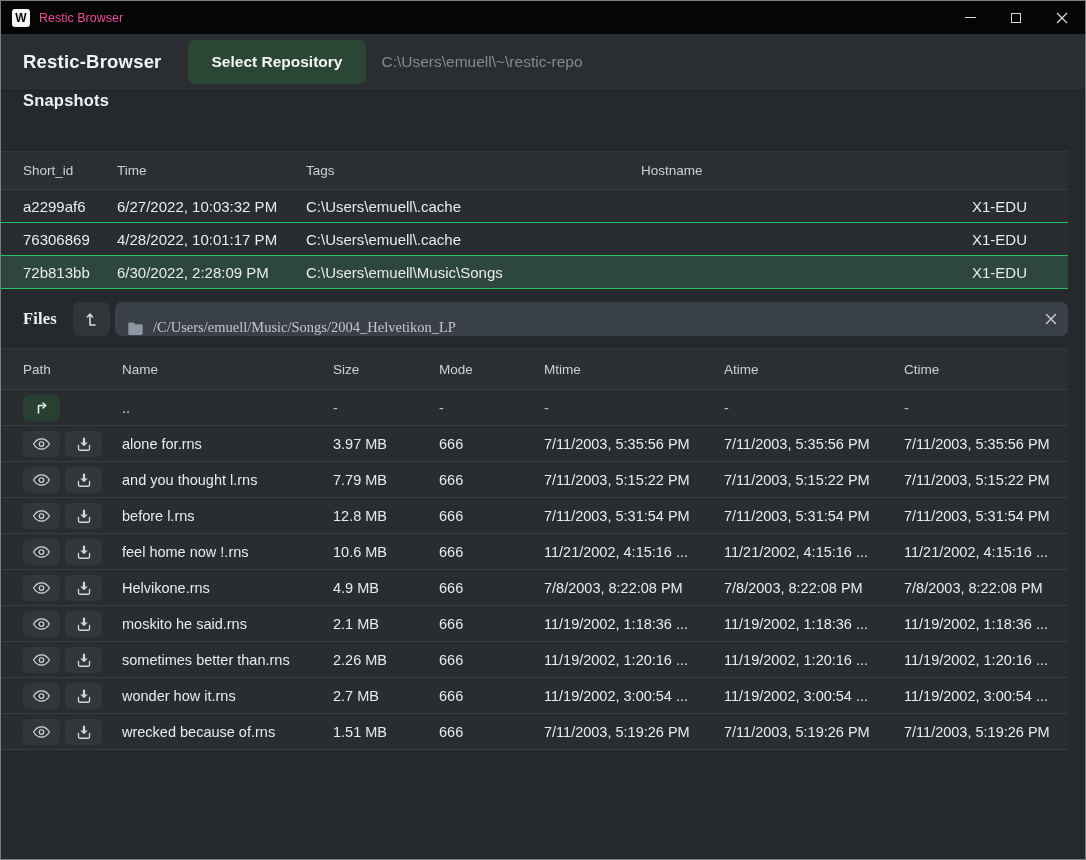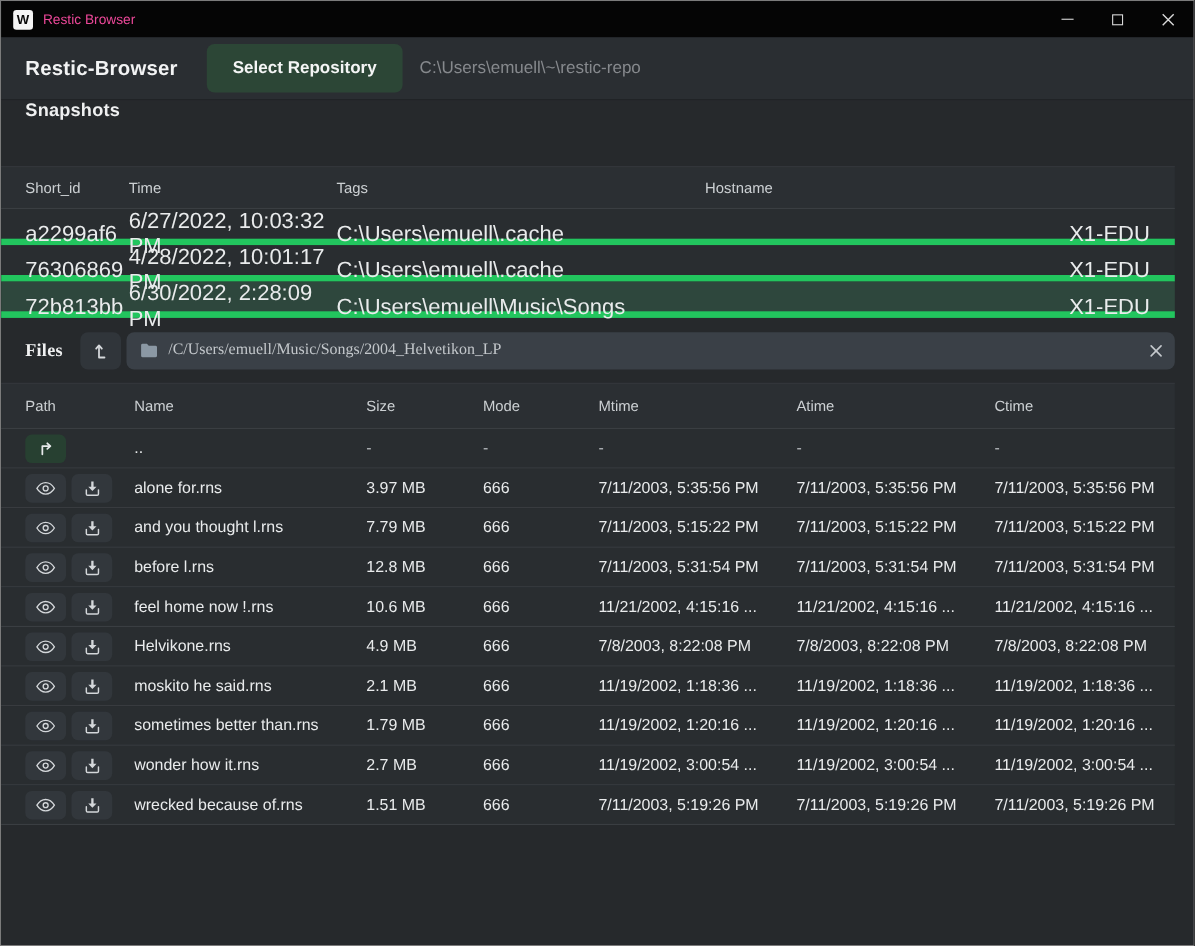--- a/index.html
+++ b/index.html
@@ -76,41 +76,41 @@
     padding-left:22px;
     margin-right:17px;
   }
   .snap-head{
     height:39px; background:#2b2f33;
     border-top:1px solid #33373b; border-bottom:1px solid #3a3e42;
   }
   .snap-head .th{ color:#ccd0d3; font-size:13.5px; }
   .snap-row{
     height:33px; background:#292d30;
-    border-bottom:6px solid #22c55e;
-    font-size:20px; color:#e9ebec;
+    border-bottom:1px solid #22c55e;
+    font-size:15px; color:#e9ebec;
   }
   .snap-row.selected{ background:#2e473d; }
 
   
   .files-band{
     height:59px; display:flex; align-items:center;font-family:Liberation Serif, serif;
   }
   .files-band .band-title{ margin-left:22px; }
   .upbtn{
     margin-left:16px;
     width:37px; height:34px;
     background:#30353a; border:none; border-radius:7px;
     display:flex; align-items:center; justify-content:center;
   }
   .pathbar{
     margin-left:5px; margin-right:17px;
     flex:1; height:34px;
     background:#3a4047; border-radius:7px;
-    display:flex; align-items:center;
+    display:flex; align-items:flex-end;
   }
   .folder-ic{ margin-left:12px; flex:0 0 auto; display:flex; }
   .path-text{
     margin-left:9px; color:#c3c7cb; font-size:14.5px; flex:1;
     white-space:nowrap; overflow:hidden;
   }
   .clear-btn{
     width:34px; height:34px; background:transparent; border:none;
     display:flex; align-items:center; justify-content:center;
   }
@@ -407,21 +407,21 @@
             </svg>
           </button>
           <button class="icon-btn">
             <svg width="16" height="16" viewBox="0 0 18 18">
               <path d="M7.8 2 h2.4 v5.2 h3 L9 11.6 4.8 7.2 h3 z" fill="#d4d7da"></path>
               <path d="M2.8 10.5 v4.2 a1.3 1.3 0 0 0 1.3 1.3 h9.8 a1.3 1.3 0 0 0 1.3-1.3 v-4.2" stroke="#d4d7da" stroke-width="1.5" fill="none" stroke-linecap="round"></path>
             </svg>
           </button>
         </div>
         <div class="cell">sometimes better than.rns</div>
-        <div class="cell">1.79 MB</div>
+        <div class="cell">2.26 MB</div>
         <div class="cell">666</div>
         <div class="cell">11/19/2002, 1:20:16 ...</div>
         <div class="cell">11/19/2002, 1:20:16 ...</div>
         <div class="cell">11/19/2002, 1:20:16 ...</div>
       </div>
 
       <div class="file-row">
         <div class="actions">
           <button class="icon-btn">
             <svg width="19" height="14" viewBox="0 0 22 15">

